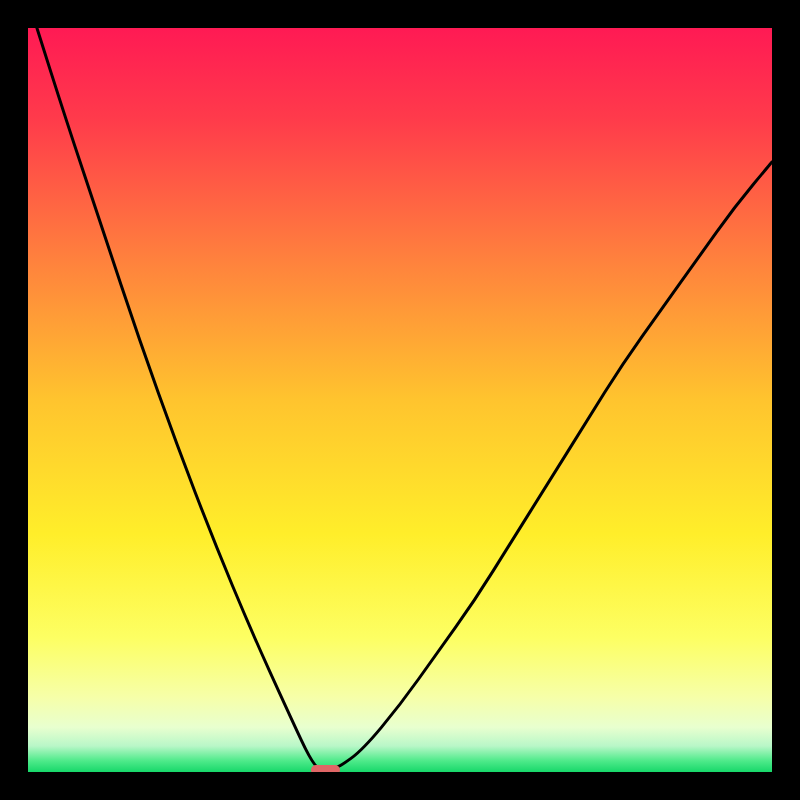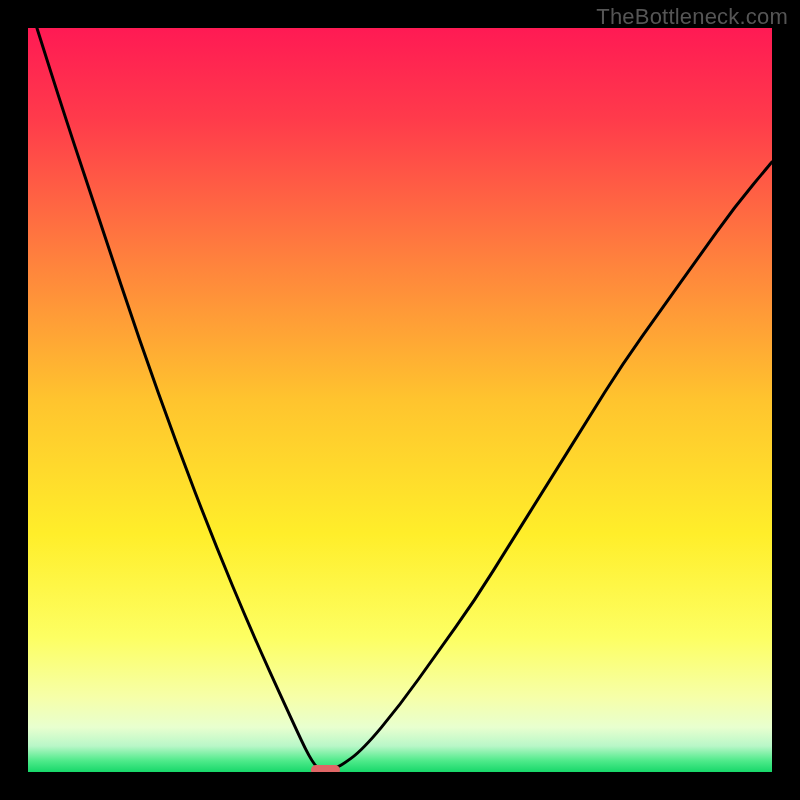--- a/index.html
+++ b/index.html
@@ -82,15 +82,14 @@
     </svg>
 
     <svg class="curve-svg" viewBox="0 0 744 744" preserveAspectRatio="none">
       <path id="curve-path" d="M 8.928 0 Q 8.928 0 23.064 44.639999999999986 Q 37.2 89.27999999999997 55.800000000000004 145.07999999999998 Q 74.4 200.88 93 256.68 Q 111.6 312.48 130.2 364.56 Q 148.8 416.64 167.4 465 Q 186 513.36 204.6 558 Q 223.2 602.64 241.79999999999998 643.56 Q 260.4 684.48 273.41999999999996 712.38 Q 286.44 740.28 292.02 740.652 Q 297.6 741.024 299.46000000000004 741.024 Q 301.32 741.024 303.17999999999995 740.652 Q 305.03999999999996 740.28 308.76 739.164 Q 312.47999999999996 738.048 323.64 729.864 Q 334.8 721.68 353.4 699.3599999999999 Q 372 677.04 390.6 651 Q 409.20000000000005 624.96 427.8 598.9200000000001 Q 446.4 572.88 465 543.12 Q 483.6 513.36 502.2 483.6 Q 520.8 453.84 539.4 424.08 Q 558 394.32 576.6 364.55999999999995 Q 595.2 334.79999999999995 613.8 308.76 Q 632.4 282.72 651 256.68 Q 669.6 230.64 688.2 204.59999999999997 Q 706.8 178.55999999999995 725.4 156.24 T 744 133.92000000000007" fill="none" stroke="#000000" stroke-width="3" stroke-linecap="round" stroke-linejoin="round"></path>
     </svg>
 
     <div id="marker" class="marker" style="left: 282.72px; top: 736.56px; width: 29.76px; height: 10.416px; background: rgb(224, 102, 102);"></div>
 
   </div>
 
-  <div class="watermark">TheBottleneck.com</div>
 
 </div>
 
 </body></html>

